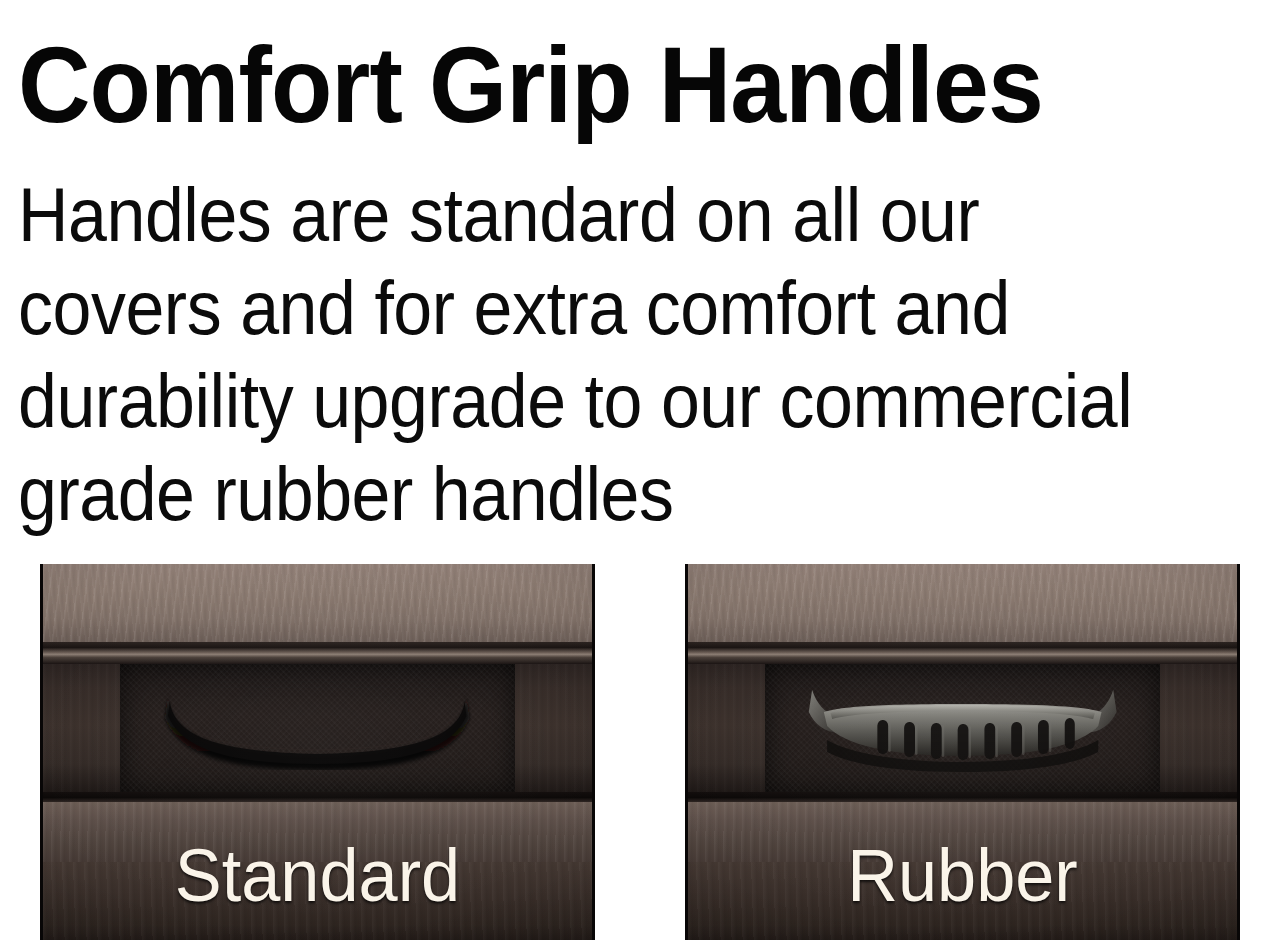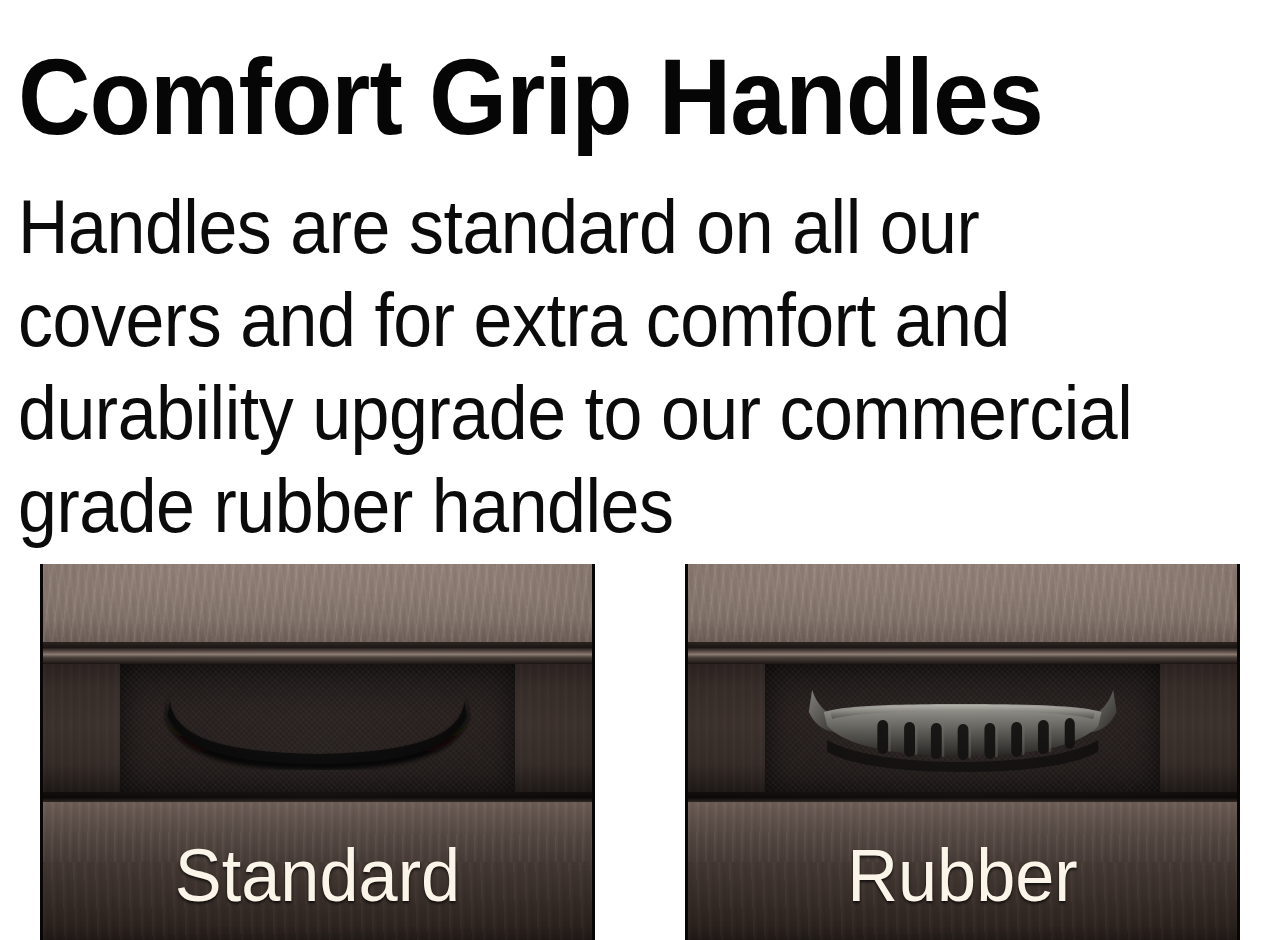--- a/index.html
+++ b/index.html
@@ -19,21 +19,21 @@
     position: relative;
     width: 1280px;
     height: 940px;
     background: #ffffff;
   }
 
   
   .text-block {
     position: absolute;
     left: 0;
-    top: 12px;
+    top: 0;
     width: 1280px;
     height: 548px;
     background: #ffffff;
   }
   .headline {
     position: absolute;
     left: 18px;
     top: 30px;
     margin: 0;
     font-family: "Liberation Sans Narrow", "Liberation Sans", "DejaVu Sans", sans-serif;

